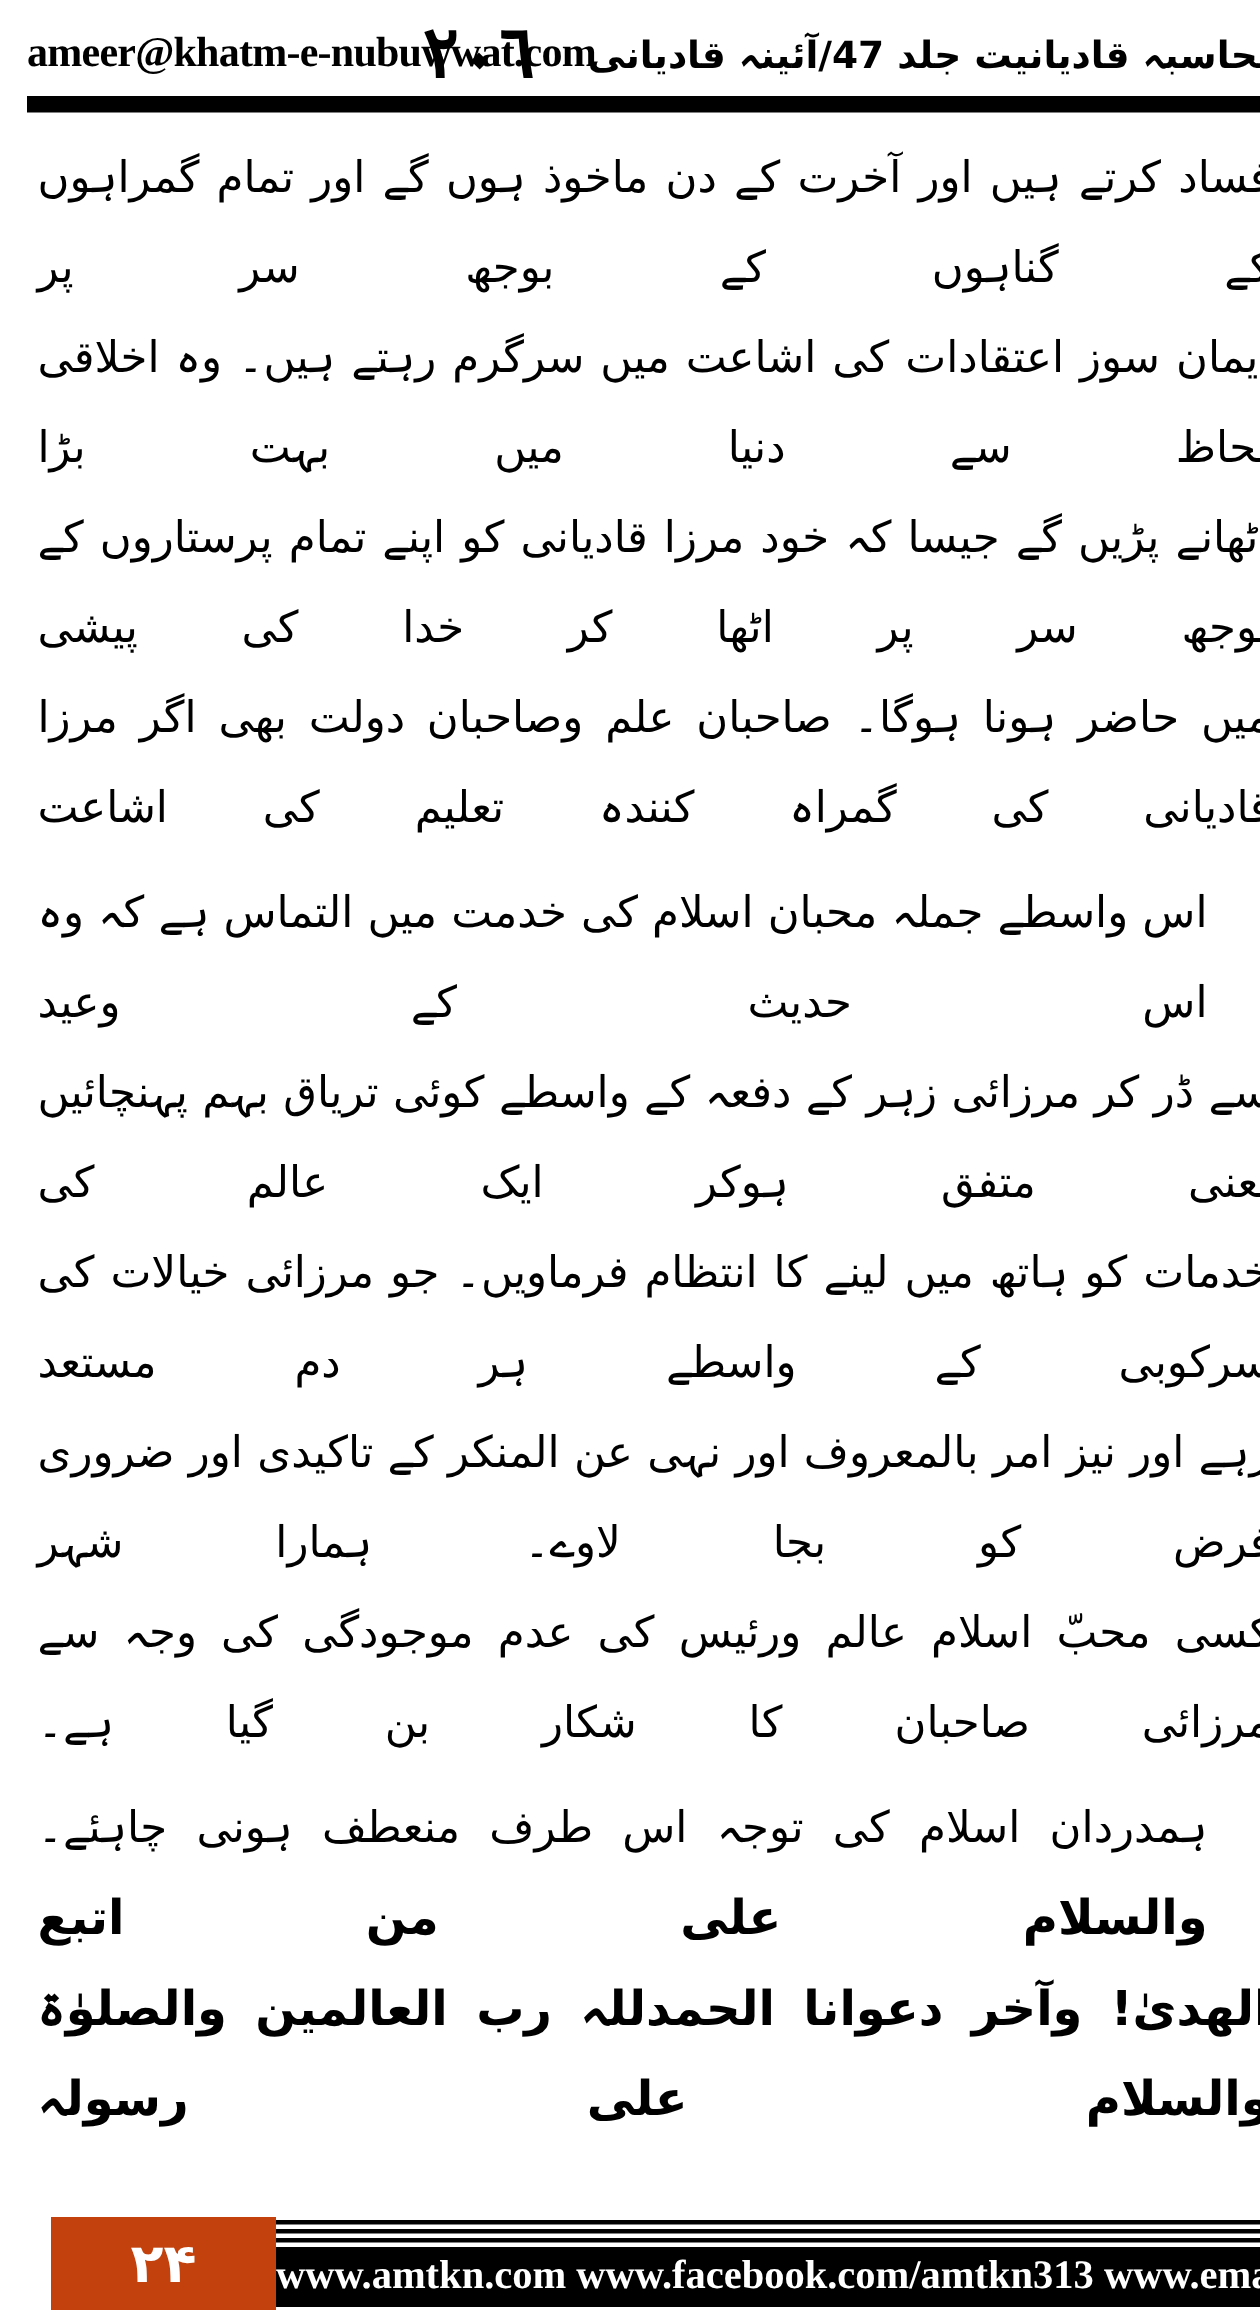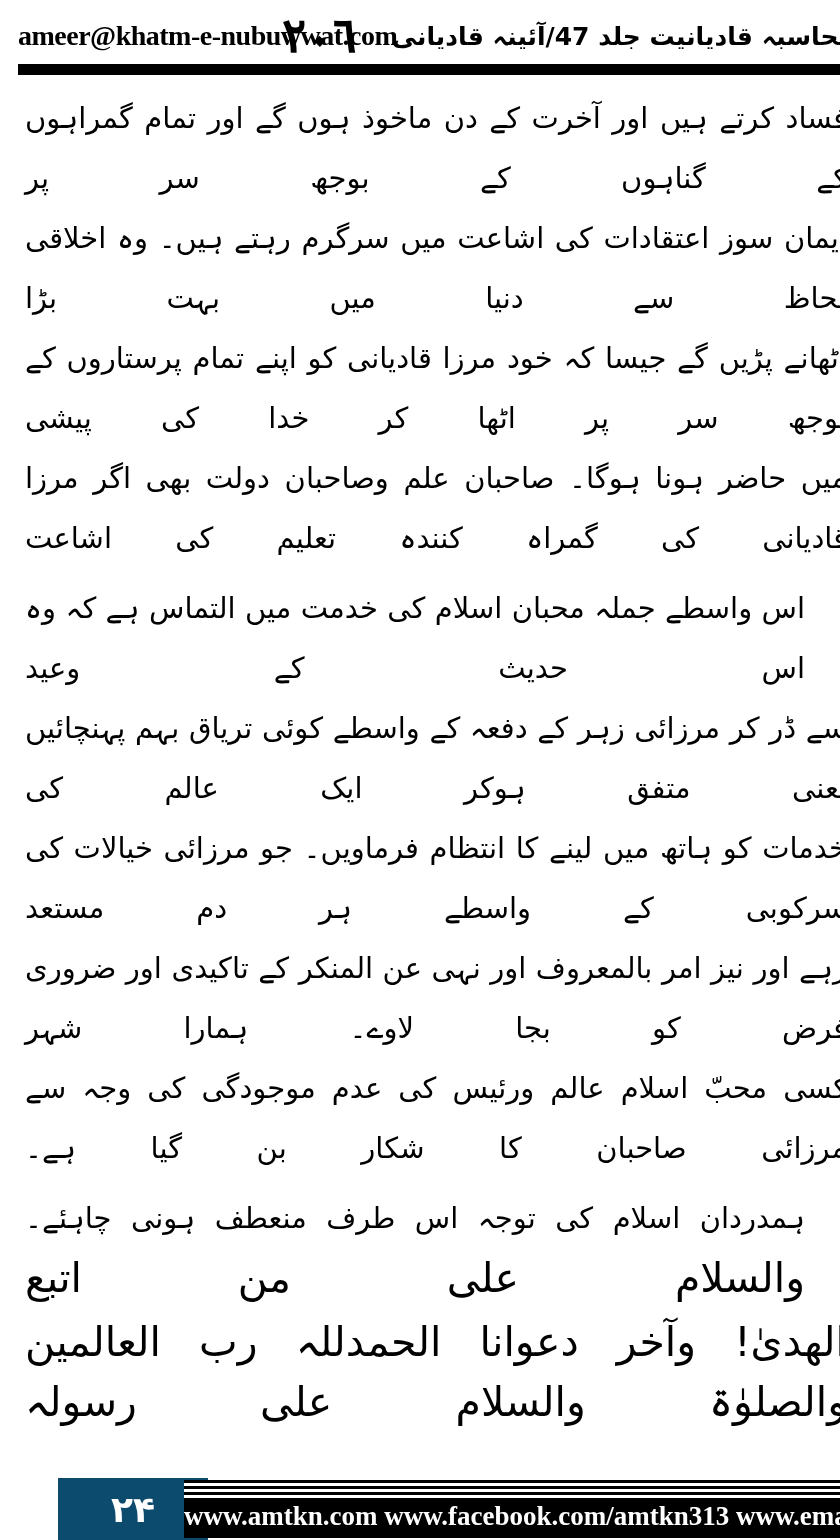--- a/index.html
+++ b/index.html
@@ -29,28 +29,27 @@
   }
   
   .body-text{
     position:absolute;top:88px;left:25px;right:25px;direction:rtl;
     font-family:"DejaVu Sans",sans-serif;font-size:29px;
   }
   .line{line-height:60px;text-align:right;}
   .j{text-align:justify;text-align-last:justify;}
   .indent{padding-right:42px;}
   .para{margin-top:10px;}
-  .bold-naskh{font-weight:normal;font-size:41px;}
+  .bold-naskh{font-weight:bold;font-size:32px;}
   
   .ftr-badge{
-    position:absolute;left:34px;bottom:0;width:150px;height:62px;background:#0c4a6e;
+    position:absolute;left:34px;bottom:0;width:150px;height:62px;background:#c2410c;
     display:flex;align-items:center;justify-content:center;
     color:#fff;font-family:"DejaVu Sans",sans-serif;font-weight:bold;font-size:36px;
     direction:rtl;
-    margin-left:24px;
   }
   .ftr-bar{
     position:absolute;left:184px;right:0;bottom:2px;height:58px;background:#000;
   }
   .stripe{height:3px;background:#fff;margin:3px 0 0;}
   .ftr-links{
     color:#fff;font-family:"Liberation Serif",serif;font-weight:bold;font-size:27px;
     text-align:center;line-height:36px;white-space:nowrap;
   }
 </style>

